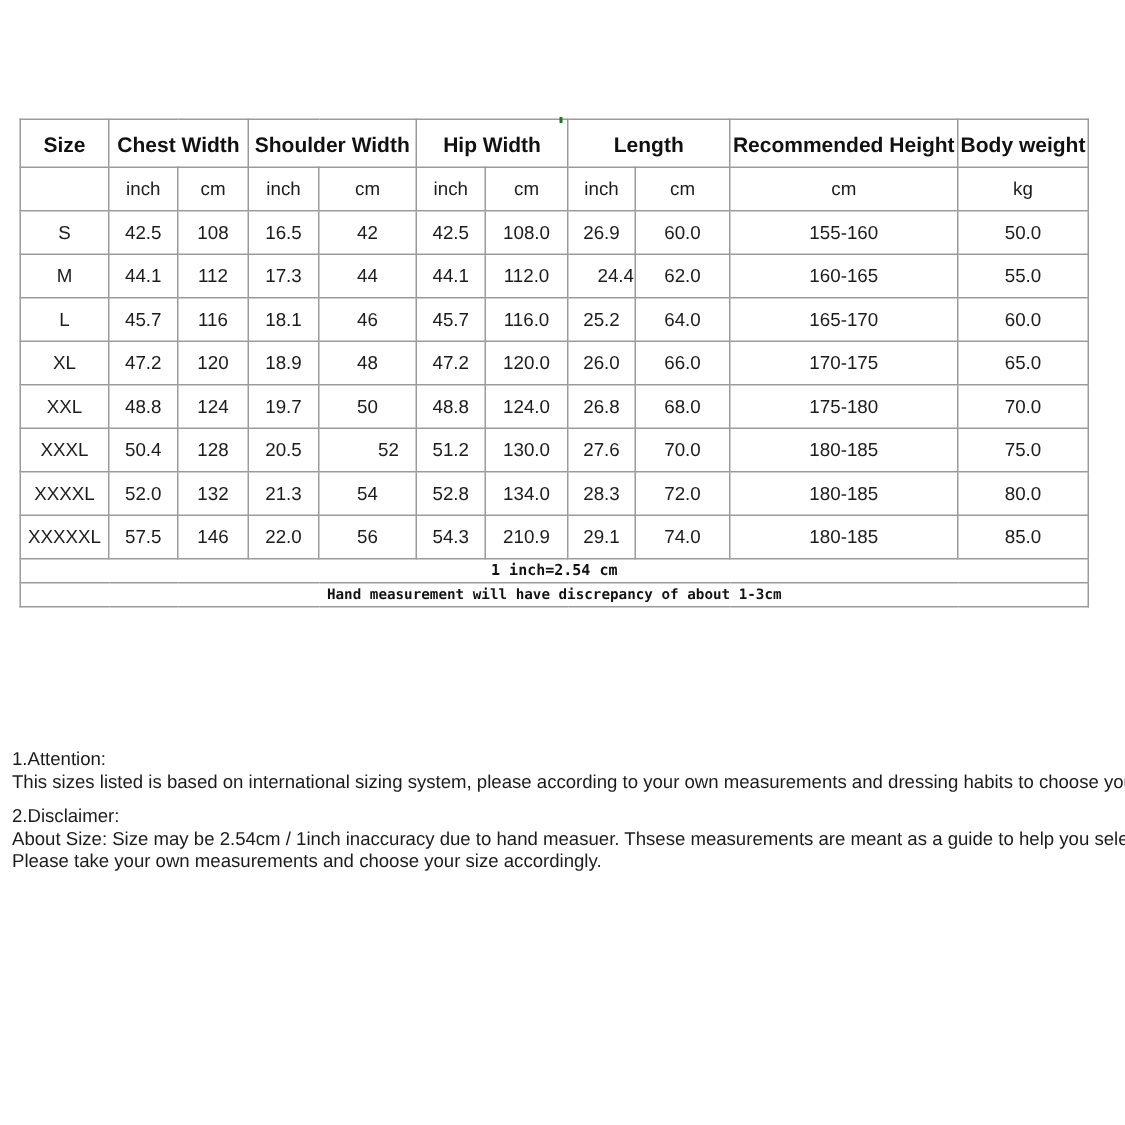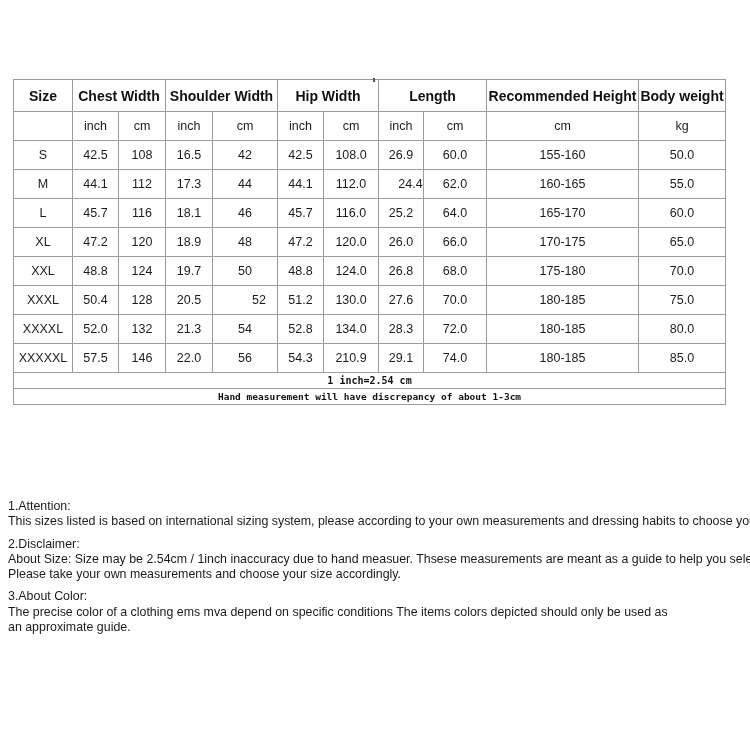--- a/index.html
+++ b/index.html
@@ -247,18 +247,13 @@
 <div class="notes">
   <div class="note-section">
     <div class="note-title">1.Attention:</div>
     <div class="note-line">This sizes listed is based on international sizing system, please according to your own measurements and dressing habits to choose your suitable size.</div>
   </div>
   <div class="note-section">
     <div class="note-title">2.Disclaimer:</div>
     <div class="note-line">About Size: Size may be 2.54cm / 1inch inaccuracy due to hand measuer. Thsese measurements are meant as a guide to help you select the correct size.</div>
     <div class="note-line">Please take your own measurements and choose your size accordingly.</div>
   </div>
-  <div class="note-section">
-    <div class="note-title">3.About Color:</div>
-    <div class="note-line">The precise color of a clothing ems mva depend on specific conditions The items colors depicted should only be used as</div>
-    <div class="note-line">an approximate guide.</div>
-  </div>
 </div>
 
 </body></html>

